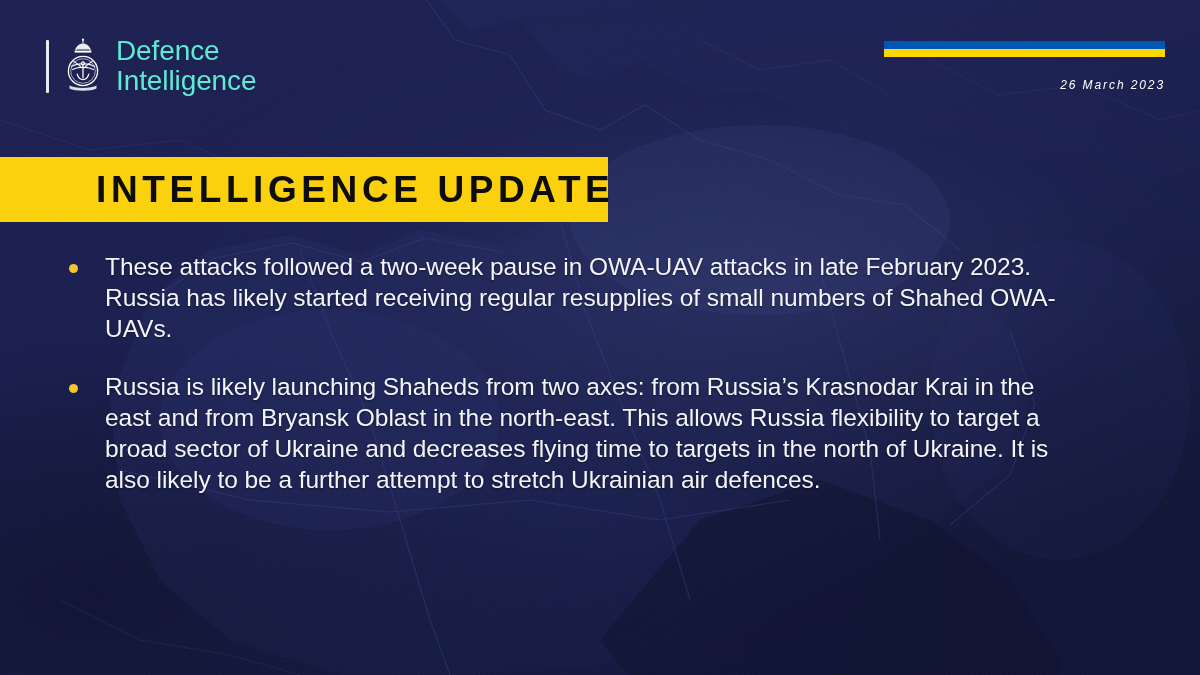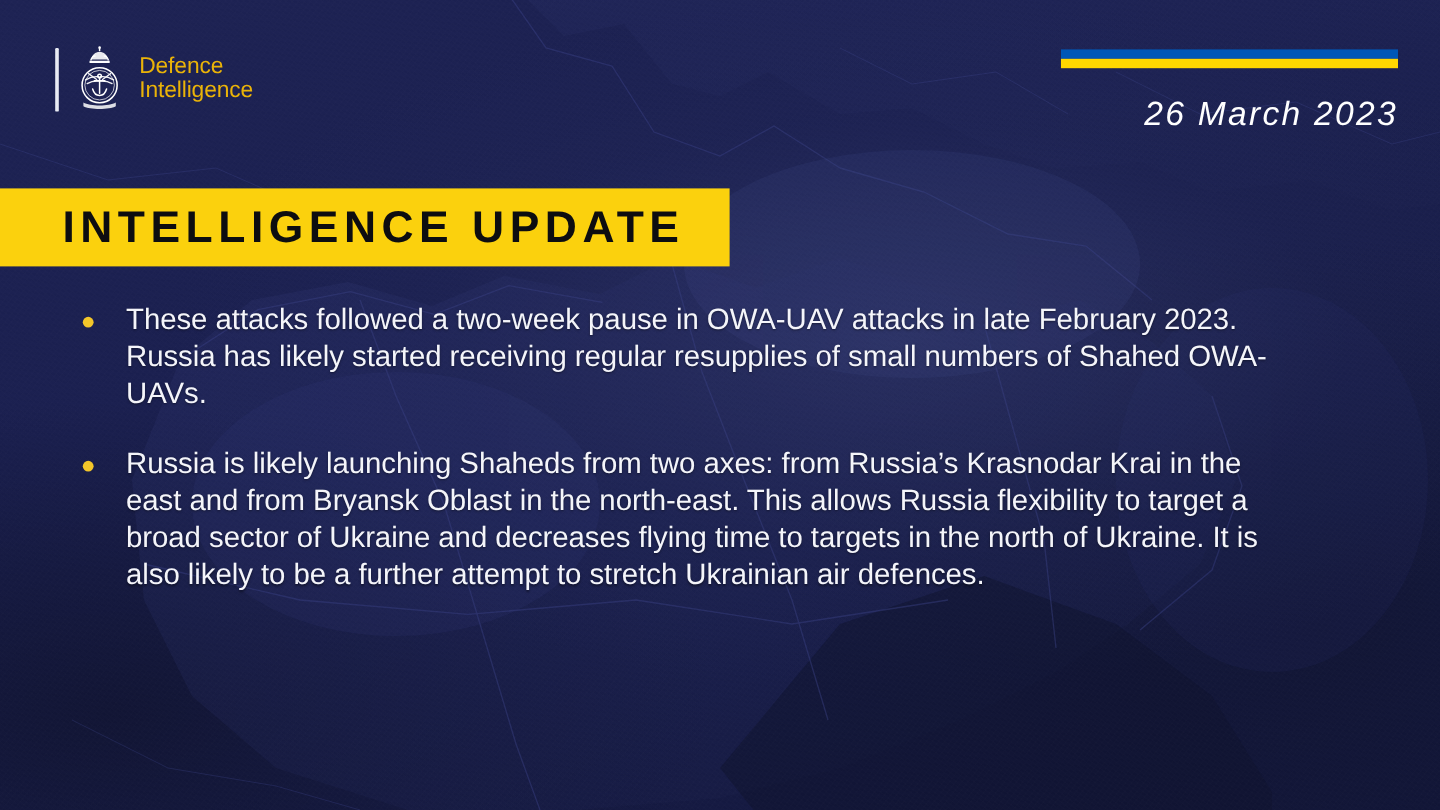--- a/index.html
+++ b/index.html
@@ -61,22 +61,22 @@
     margin-left:11px; margin-right:10px;
     flex:0 0 auto;
     display:block;
   }
   .brand {
     display:flex; flex-direction:column;
     justify-content:center;
     line-height:1.07;
   }
   .brand span {
-    color:#eab308;
-    font-size:19px;
+    color:#5eead4;
+    font-size:28px;
     font-weight:400;
     letter-spacing:-0.1px;
     white-space:nowrap;
   }
 
   
   .flagbar {
     position:absolute; left:884px; top:41px;
     width:281px; height:16px;
     display:flex; flex-direction:column;
@@ -92,42 +92,42 @@
   .hdr-title {
     color:#ffffff;
     font-size:20.5px;
     font-weight:400;
     letter-spacing:4.3px;
     white-space:nowrap;
     line-height:1.2;
   }
   .hdr-date {
     color:#ffffff;
-    font-size:28px;
+    font-size:12px;
     font-style:italic;
     font-weight:400;
     letter-spacing:1.9px;
     margin-top:6px;
     white-space:nowrap;
     line-height:1.2;
   }
 
   
   .banner {
     position:absolute; left:0; top:157px;
     width:608px; height:65px;
     background:#fbd10d;
     display:flex; align-items:center;
   }
   .banner-text {
     color:#0d0d10;
     font-size:37px;
     font-weight:700;
     letter-spacing:4.6px;
-    padding-left:52px;
+    padding-left:96px;
     white-space:nowrap;
     line-height:1;
   }
 
   
   .bullets {
     position:absolute;
     left:66px; top:252px;
     width:1020px;
   }

